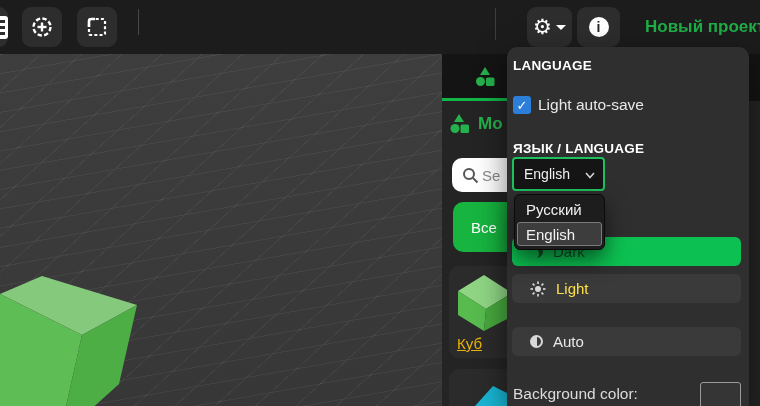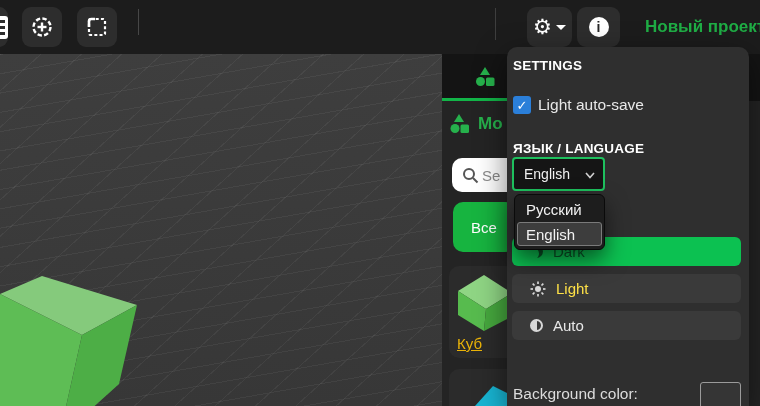--- a/index.html
+++ b/index.html
@@ -70,21 +70,21 @@
   .cb-label { position: absolute; left: 31px; top: 49px; color: #e8e8e8; font-size: 15.5px; }
   .lang-select { position: absolute; left: 5px; top: 110px; width: 93px; height: 34px; background: #151515; border: 2px solid #1ec05e; border-radius: 4px; color: #f0f0f0; font-size: 14px; display: flex; align-items: center; padding-left: 10px; cursor: pointer; }
   .sel-chevron { position: absolute; right: 8px; top: 13px; }
   .lang-popup { position: absolute; left: 7px; top: 147px; width: 91px; height: 56px; background: #1d1d1d; border: 1px solid #0a0a0a; border-radius: 6px; box-shadow: 0 10px 22px rgba(0,0,0,0.55); z-index: 5; }
   .opt { position: absolute; left: 2px; right: 2px; color: #f2f2f2; font-size: 15px; display: flex; align-items: center; cursor: pointer; }
   .opt-1 { top: 2px; height: 25px; padding-left: 9px; }
   .opt-2 { top: 27px; height: 24px; padding-left: 8px; background: #3d3d3d; border: 1px solid #7a7a7a; border-radius: 3px; }
   .theme-btn { position: absolute; left: 5px; width: 229px; height: 29px; border-radius: 6px; display: flex; align-items: center; gap: 10px; padding-left: 18px; font-size: 15px; cursor: pointer; }
   .theme-dark { top: 190px; background: #0cc151; color: rgba(10,40,22,0.72); }
   .theme-light { top: 227px; background: #3a3a3a; color: #fde047; }
-  .theme-auto { top: 264px; background: #3a3a3a; color: #e8e8e8; }
+  .theme-auto { top: 280px; background: #3a3a3a; color: #e8e8e8; }
   .moon { width: 13px; height: 13px; border-radius: 50%; box-shadow: inset -4px 2px 0 0 rgba(10,40,22,0.72); }
   .half-circle { width: 13px; height: 13px; border: 2px solid #d8d8d8; border-radius: 50%; background: linear-gradient(90deg, #d8d8d8 50%, transparent 50%); }
   .bg-label { position: absolute; left: 6px; top: 338px; color: #dcdcdc; font-size: 15.5px; }
   .color-swatch { position: absolute; left: 193px; top: 335px; width: 41px; height: 40px; background: #353535; border: 1px solid #9b9b9b; border-radius: 3px; cursor: pointer; }
 </style>
 </head>
 <body>
 
 <div class="app">
 
@@ -173,21 +173,21 @@
       <span class="gear-glyph">⚙</span>
       <span class="caret-down"></span>
     </div>
     <div class="tbtn tbtn-info">
       <span class="info-circle">i</span>
     </div>
     <div class="new-project">Новый проект</div>
   </div>
 
   <div class="settings">
-    <div class="s-heading h-settings">SETTINGS</div>
+    <div class="s-heading h-settings">LANGUAGE</div>
 
     <div class="checkbox">
       <span>✓</span>
     </div>
     <div class="cb-label">Light auto-save</div>
 
     <div class="s-heading h-lang">ЯЗЫК / LANGUAGE</div>
 
     <div class="lang-select">
       <span>English</span>

